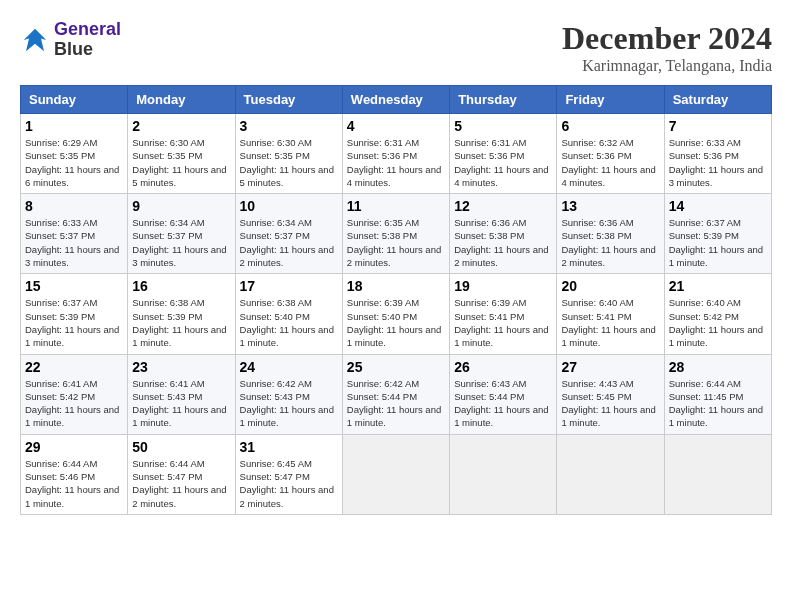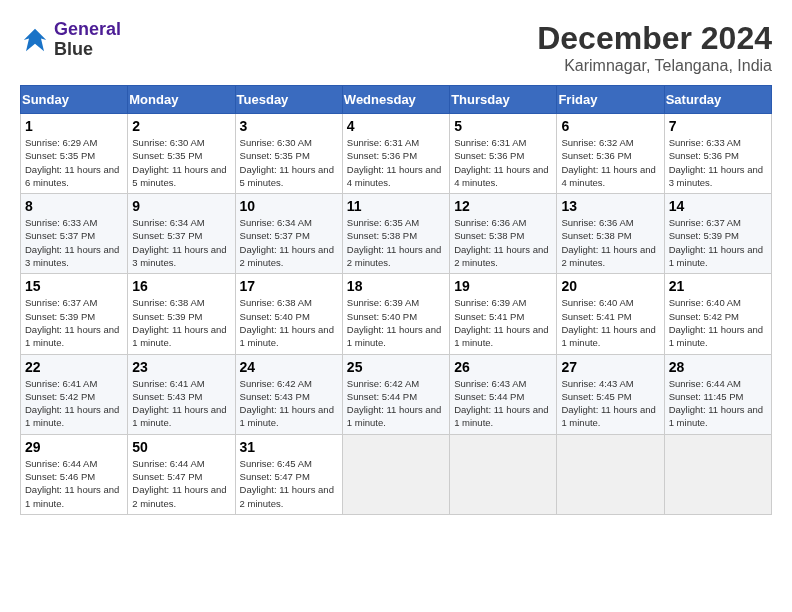--- a/index.html
+++ b/index.html
@@ -29,39 +29,40 @@
     }
     .logo-text span {
       color: #4c1d95;
     }
     .logo-bird {
       width: 30px;
       height: 30px;
     }
     .title-block {
       text-align: right;
+      font-family: Liberation Serif, serif;
     }
     .month-title {
       font-size: 32px;
       font-weight: bold;
       color: #333;
     }
     .subtitle {
       font-size: 16px;
       color: #555;
     }
     table {
       width: 100%;
       border-collapse: collapse;
       font-size: 11px;
     }
     thead tr th {
       background-color: #3a6bbf;
       color: #fff;
-      padding: 6px 1px;
+      padding: 6px 8px;
       text-align: left;
       font-size: 13px;
       font-weight: bold;
       border: 1px solid #2a5aaf;
     }
     tbody tr td {
       border: 1px solid #ccc;
       vertical-align: top;
       padding: 4px 4px;
       width: 107px;

